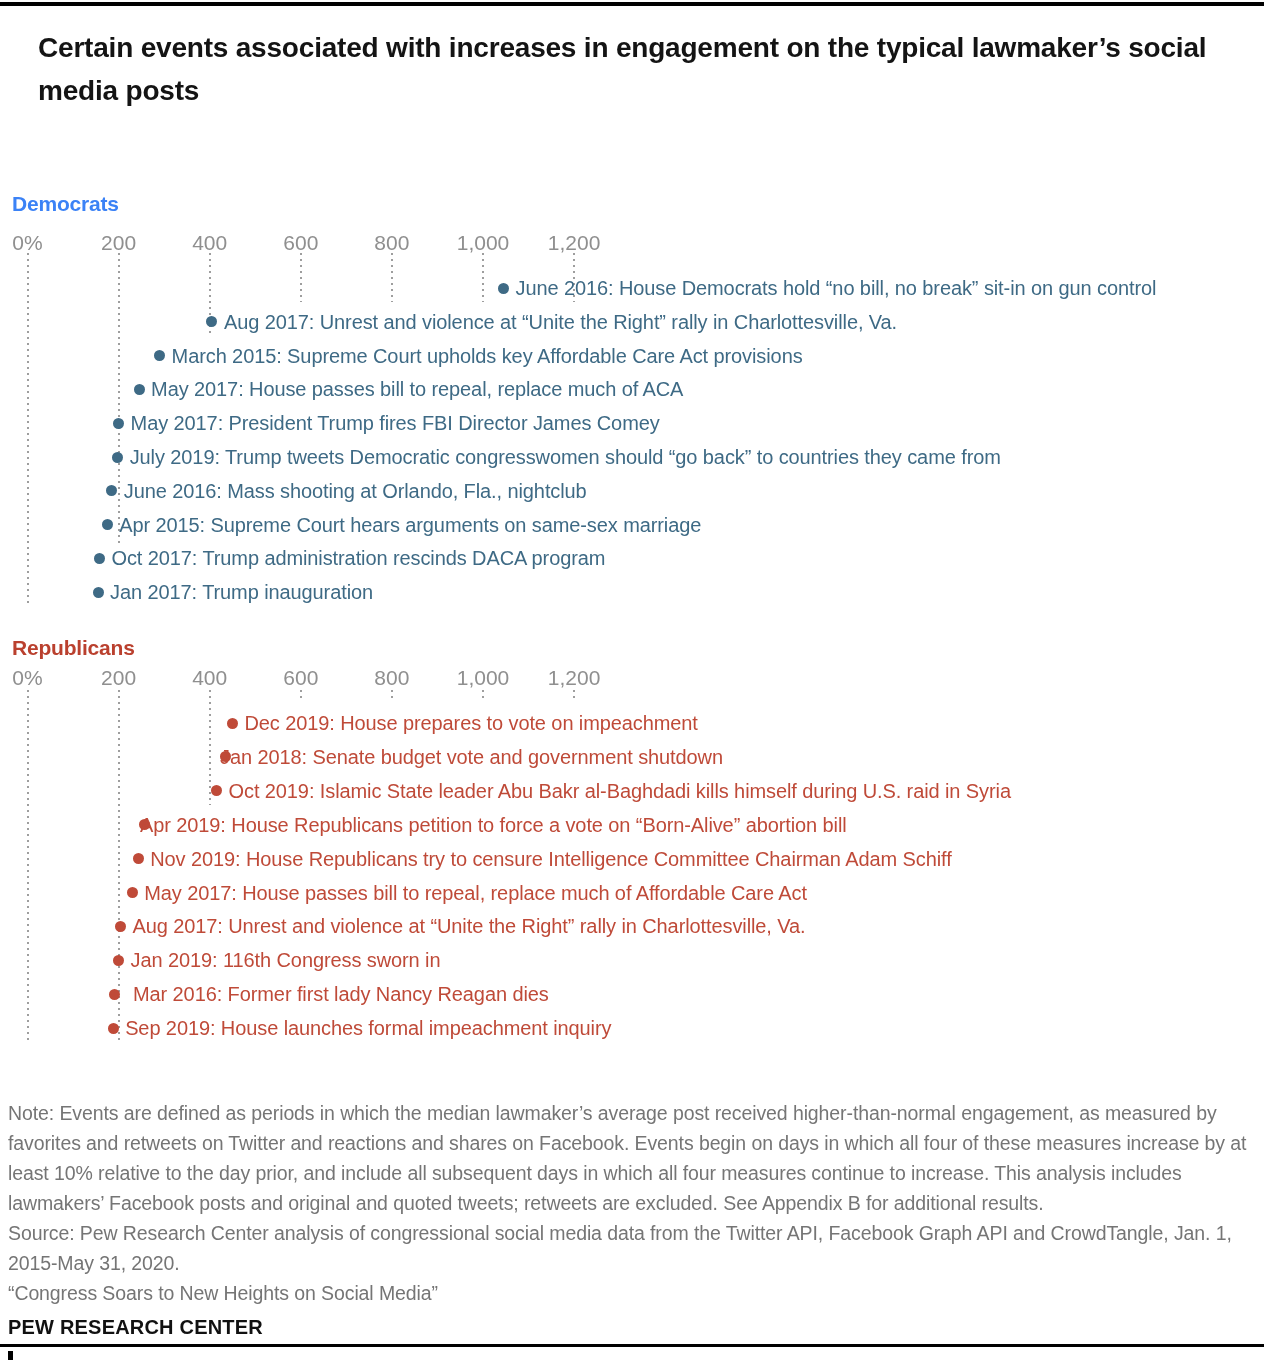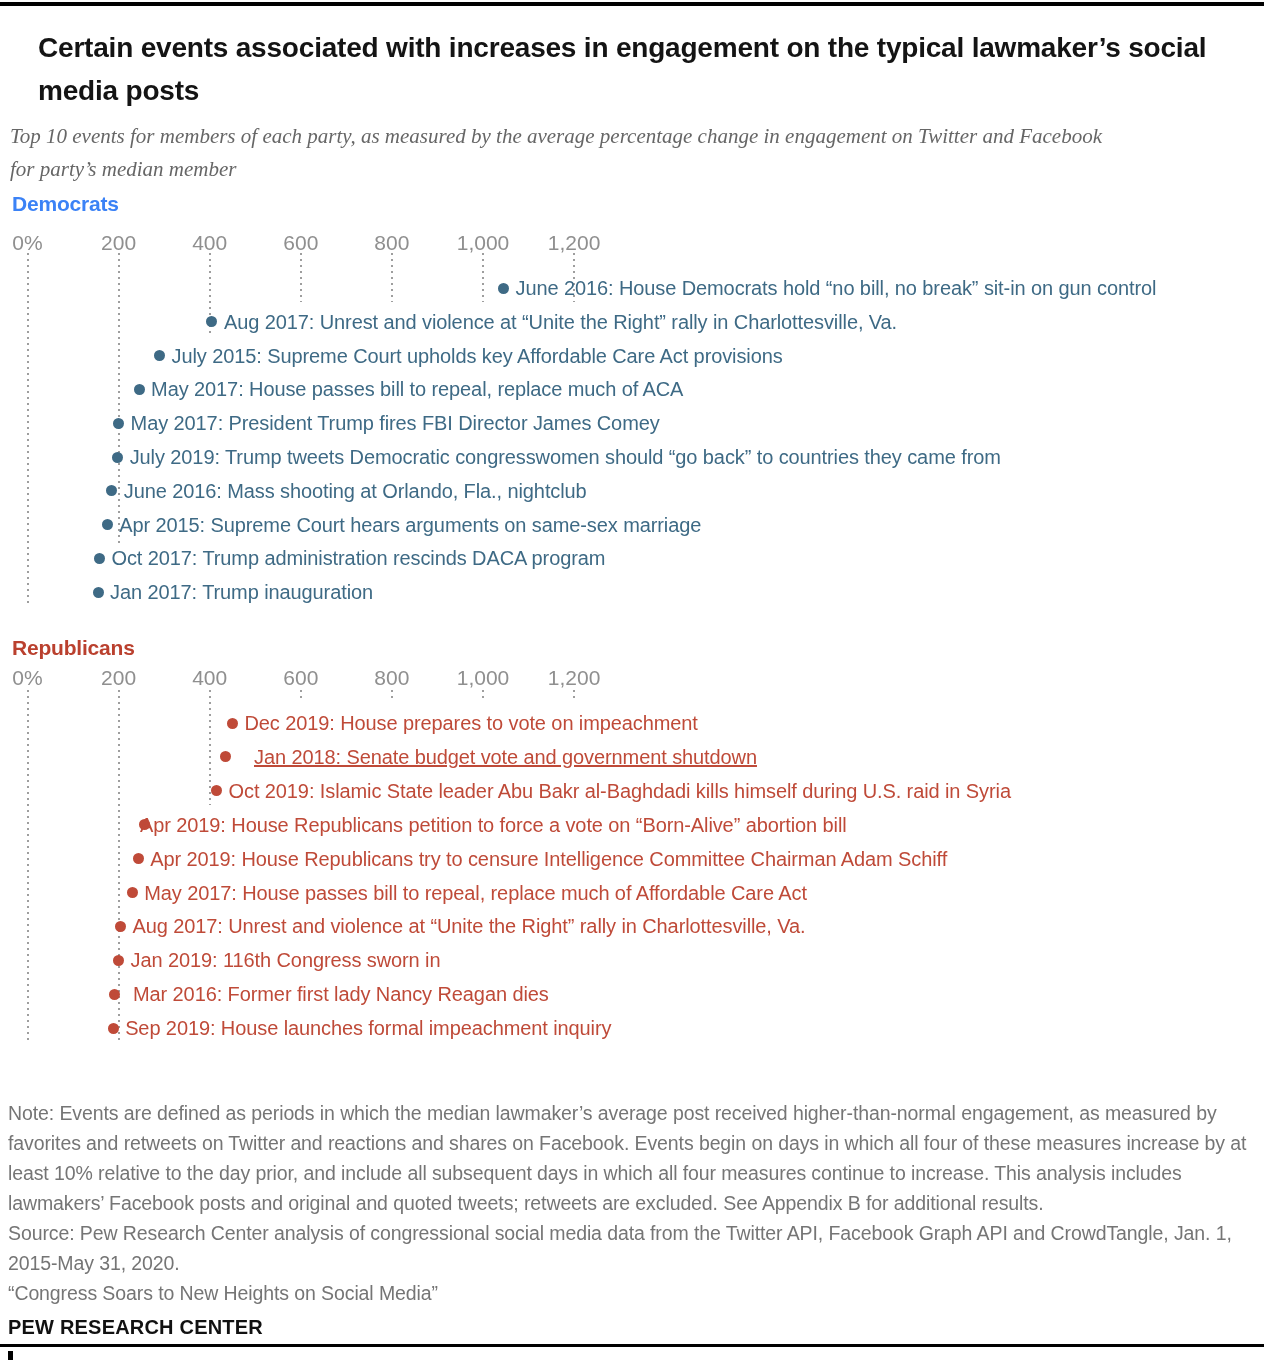--- a/index.html
+++ b/index.html
@@ -34,21 +34,20 @@
     position:absolute;left:8px;top:1316px;
     font-size:20px;font-weight:bold;color:#111111;letter-spacing:0.2px;
   }
 </style>
 </head>
 <body>
 
 <div id="canvas">
   <div id="top-rule" class="rule"></div>
   <div id="title">Certain events associated with increases in engagement on the typical lawmaker’s social media posts</div>
-  <div id="subtitle">Top 10 events for members of each party, as measured by the average percentage change in engagement on Twitter and Facebook for party’s median member</div>
 
   <div id="chart">
       <div class="section-header" style="top: 192px; color: #3b82f6;">Democrats</div>
       <div class="gridline" style="left: 26.5px; top: 253px; height: 354px;"></div>
       <div class="tick-label" style="left: 27.5px; top: 231px;">0%</div>
       <div class="gridline" style="left: 117.6px; top: 253px; height: 290px;"></div>
       <div class="tick-label" style="left: 118.6px; top: 231px;">200</div>
       <div class="gridline" style="left: 208.7px; top: 253px; height: 83px;"></div>
       <div class="tick-label" style="left: 209.7px; top: 231px;">400</div>
       <div class="gridline" style="left: 299.8px; top: 253px; height: 49px;"></div>
@@ -57,21 +56,21 @@
       <div class="tick-label" style="left: 391.9px; top: 231px;">800</div>
       <div class="gridline" style="left: 482px; top: 253px; height: 49px;"></div>
       <div class="tick-label" style="left: 483px; top: 231px;">1,000</div>
       <div class="gridline" style="left: 573.1px; top: 253px; height: 49px;"></div>
       <div class="tick-label" style="left: 574.1px; top: 231px;">1,200</div>
       <div class="dot" style="left: 497.998px; top: 282.5px; background: rgb(62, 106, 133);"></div>
       <div class="event-label" style="left: 515.497px; top: 275px; color: rgb(62, 106, 133);">June 2016: House Democrats hold “no bill, no break” sit-in on gun control</div>
       <div class="dot" style="left: 206.477px; top: 316.3px; background: rgb(62, 106, 133);"></div>
       <div class="event-label" style="left: 223.977px; top: 308.8px; color: rgb(62, 106, 133);">Aug 2017: Unrest and violence at “Unite the Right” rally in Charlottesville, Va.</div>
       <div class="dot" style="left: 154.095px; top: 350.1px; background: rgb(62, 106, 133);"></div>
-      <div class="event-label" style="left: 171.595px; top: 342.6px; color: rgb(62, 106, 133);">July 2015: Supreme Court upholds key Affordable Care Act provisions</div>
+      <div class="event-label" style="left: 171.595px; top: 342.6px; color: rgb(62, 106, 133);">March 2015: Supreme Court upholds key Affordable Care Act provisions</div>
       <div class="dot" style="left: 133.597px; top: 383.9px; background: rgb(62, 106, 133);"></div>
       <div class="event-label" style="left: 151.097px; top: 376.4px; color: rgb(62, 106, 133);">May 2017: House passes bill to repeal, replace much of ACA</div>
       <div class="dot" style="left: 113.1px; top: 417.7px; background: rgb(62, 106, 133);"></div>
       <div class="event-label" style="left: 130.6px; top: 410.2px; color: rgb(62, 106, 133);">May 2017: President Trump fires FBI Director James Comey</div>
       <div class="dot" style="left: 112.189px; top: 451.5px; background: rgb(62, 106, 133);"></div>
       <div class="event-label" style="left: 129.689px; top: 444px; color: rgb(62, 106, 133);">July 2019: Trump tweets Democratic congresswomen should “go back” to countries they came from</div>
       <div class="dot" style="left: 106.267px; top: 485.3px; background: rgb(62, 106, 133);"></div>
       <div class="event-label" style="left: 123.767px; top: 477.8px; color: rgb(62, 106, 133);">June 2016: Mass shooting at Orlando, Fla., nightclub</div>
       <div class="dot" style="left: 101.713px; top: 519.1px; background: rgb(62, 106, 133);"></div>
       <div class="event-label" style="left: 119.213px; top: 511.6px; color: rgb(62, 106, 133);">Apr 2015: Supreme Court hears arguments on same-sex marriage</div>
@@ -90,27 +89,27 @@
       <div class="tick-label" style="left: 300.8px; top: 666px;">600</div>
       <div class="gridline" style="left: 390.9px; top: 690px; height: 10px;"></div>
       <div class="tick-label" style="left: 391.9px; top: 666px;">800</div>
       <div class="gridline" style="left: 482px; top: 690px; height: 10px;"></div>
       <div class="tick-label" style="left: 483px; top: 666px;">1,000</div>
       <div class="gridline" style="left: 573.1px; top: 690px; height: 10px;"></div>
       <div class="tick-label" style="left: 574.1px; top: 666px;">1,200</div>
       <div class="dot" style="left: 226.975px; top: 717.5px; background: rgb(191, 74, 56);"></div>
       <div class="event-label" style="left: 244.475px; top: 710px; color: rgb(191, 74, 56);">Dec 2019: House prepares to vote on impeachment</div>
       <div class="dot" style="left: 220.143px; top: 751.4px; background: rgb(191, 74, 56);"></div>
-      <div class="event-label" style="left: 254px; top: 743.9px; color: rgb(191, 74, 56); text-decoration: underline;">Jan 2018: Senate budget vote and government shutdown</div>
+      <div class="event-label" style="left: 220px; top: 743.9px; color: rgb(191, 74, 56);">Jan 2018: Senate budget vote and government shutdown</div>
       <div class="dot" style="left: 211.032px; top: 785.3px; background: rgb(191, 74, 56);"></div>
       <div class="event-label" style="left: 228.532px; top: 777.8px; color: rgb(191, 74, 56);">Oct 2019: Islamic State leader Abu Bakr al-Baghdadi kills himself during U.S. raid in Syria</div>
       <div class="dot" style="left: 138.608px; top: 819.2px; background: rgb(191, 74, 56);"></div>
       <div class="event-label" style="left: 140px; top: 811.7px; color: rgb(191, 74, 56);">Apr 2019: House Republicans petition to force a vote on “Born-Alive” abortion bill</div>
       <div class="dot" style="left: 132.686px; top: 853.1px; background: rgb(191, 74, 56);"></div>
-      <div class="event-label" style="left: 150.186px; top: 845.6px; color: rgb(191, 74, 56);">Apr 2019: House Republicans try to censure Intelligence Committee Chairman Adam Schiff</div>
+      <div class="event-label" style="left: 150.186px; top: 845.6px; color: rgb(191, 74, 56);">Nov 2019: House Republicans try to censure Intelligence Committee Chairman Adam Schiff</div>
       <div class="dot" style="left: 126.765px; top: 887px; background: rgb(191, 74, 56);"></div>
       <div class="event-label" style="left: 144.265px; top: 879.5px; color: rgb(191, 74, 56);">May 2017: House passes bill to repeal, replace much of Affordable Care Act</div>
       <div class="dot" style="left: 114.922px; top: 920.9px; background: rgb(191, 74, 56);"></div>
       <div class="event-label" style="left: 132.422px; top: 913.4px; color: rgb(191, 74, 56);">Aug 2017: Unrest and violence at “Unite the Right” rally in Charlottesville, Va.</div>
       <div class="dot" style="left: 113.1px; top: 954.8px; background: rgb(191, 74, 56);"></div>
       <div class="event-label" style="left: 130.6px; top: 947.3px; color: rgb(191, 74, 56);">Jan 2019: 116th Congress sworn in</div>
       <div class="dot" style="left: 109.456px; top: 988.7px; background: rgb(191, 74, 56);"></div>
       <div class="event-label" style="left: 133px; top: 981.2px; color: rgb(191, 74, 56);">Mar 2016: Former first lady Nancy Reagan dies</div>
       <div class="dot" style="left: 107.634px; top: 1022.6px; background: rgb(191, 74, 56);"></div>
       <div class="event-label" style="left: 125.134px; top: 1015.1px; color: rgb(191, 74, 56);">Sep 2019: House launches formal impeachment inquiry</div>

